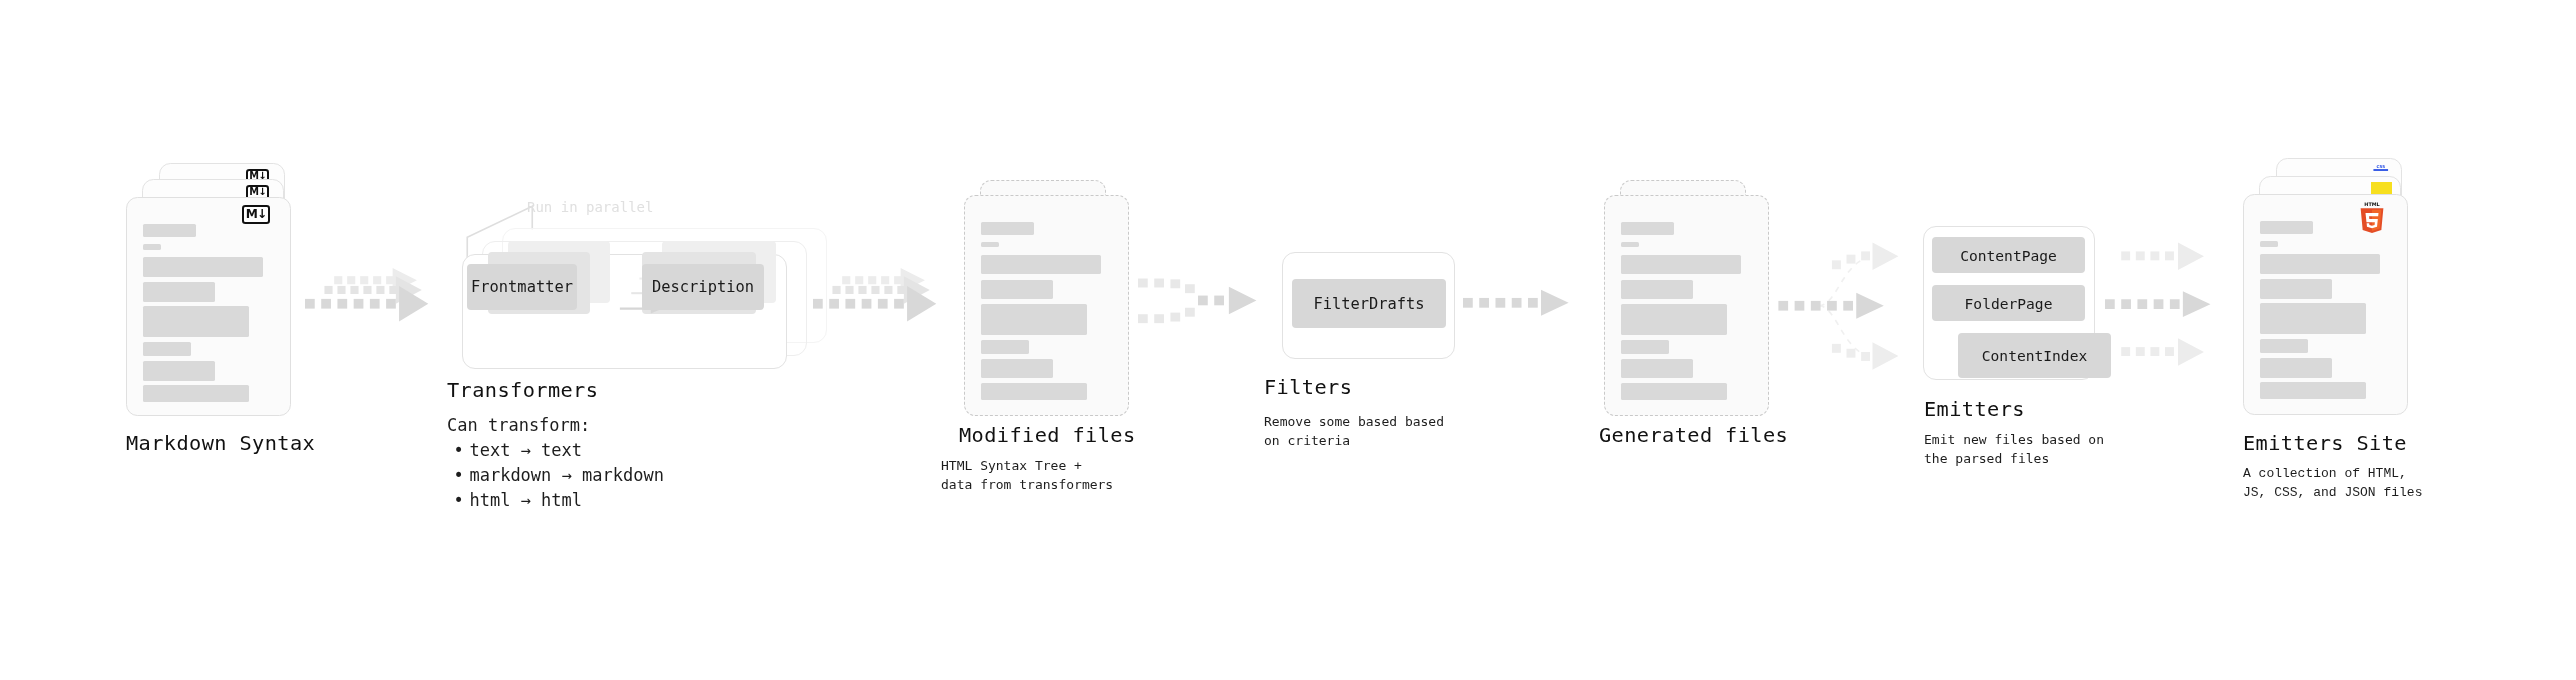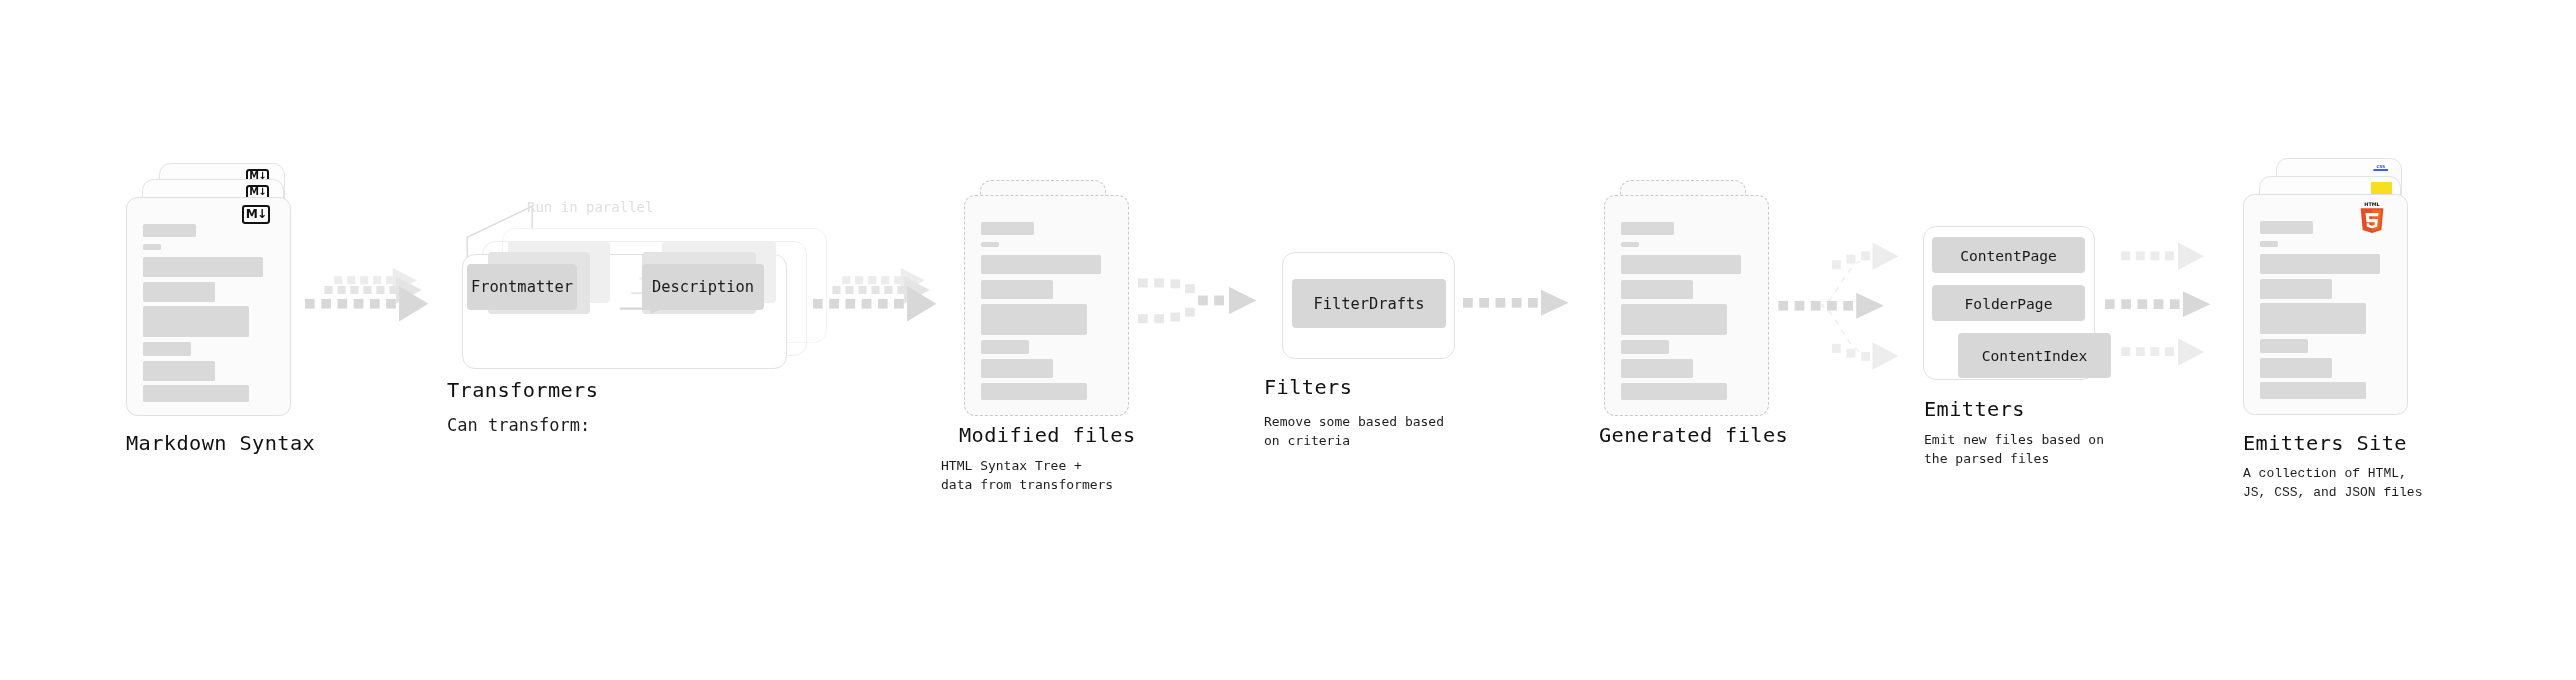--- a/index.html
+++ b/index.html
@@ -233,20 +233,25 @@
     <polygon points="56,44 70,50 56,56" fill="#d6d6d6"></polygon>
   </svg>
 
   <div class="pill" style="left:467px; top:264px; width:110px; height:46px;">Frontmatter</div>
   <div class="pill" style="left:642px; top:264px; width:122px; height:46px;">Description</div>
 
   <div class="cap-title" style="left:447px; top:378px;">Transformers</div>
 
   <div class="cap-list" style="left:447px; top:413px;">
     <div>Can transform:</div>
+    <ul>
+      <li>text → text</li>
+      <li>markdown → markdown</li>
+      <li>html → html</li>
+    </ul>
   </div>
 
   <svg class="arrow-svg" style="left:813px; top:268px;" width="146" height="65" viewBox="0 0 180 80">
     <g fill="#ececec">
       <rect x="36" y="10" width="10" height="10"></rect>
         <rect x="52" y="10" width="10" height="10"></rect>
       <rect x="68" y="10" width="10" height="10"></rect>
         <rect x="84" y="10" width="10" height="10"></rect>
       <rect x="100" y="10" width="10" height="10"></rect>
       <polygon points="108,0 138,15 108,30"></polygon>

